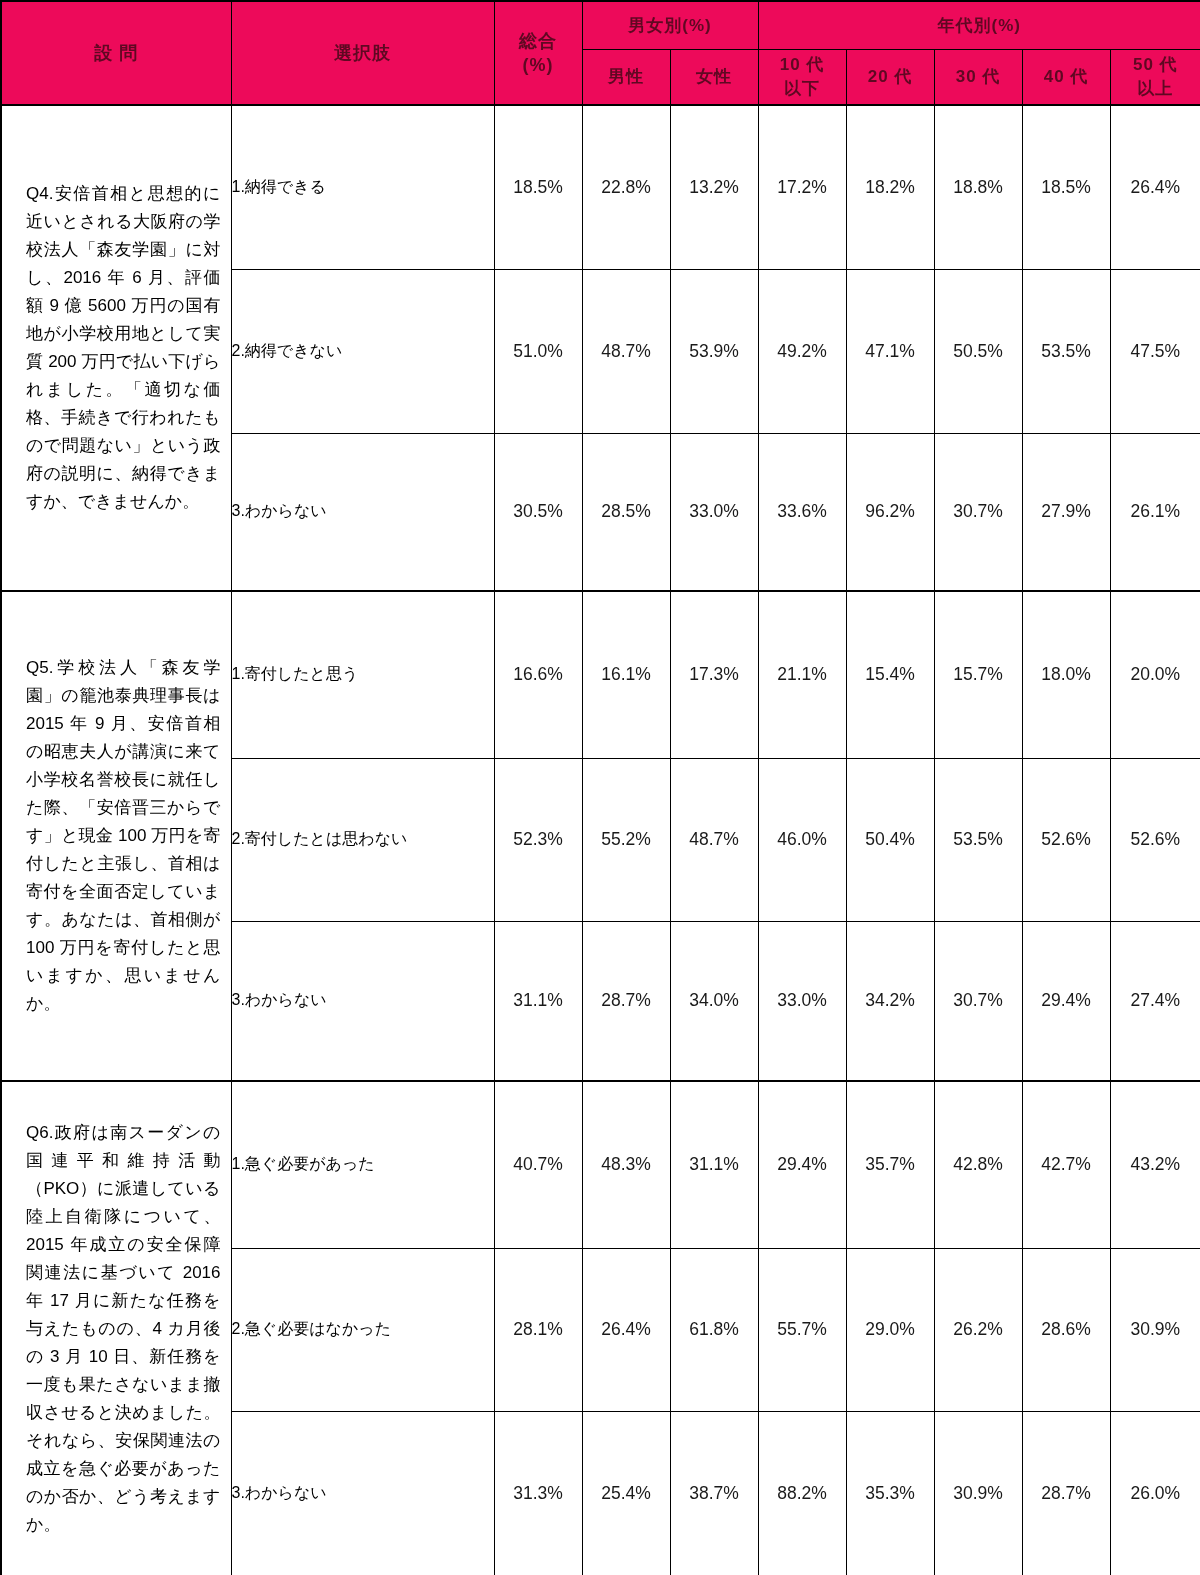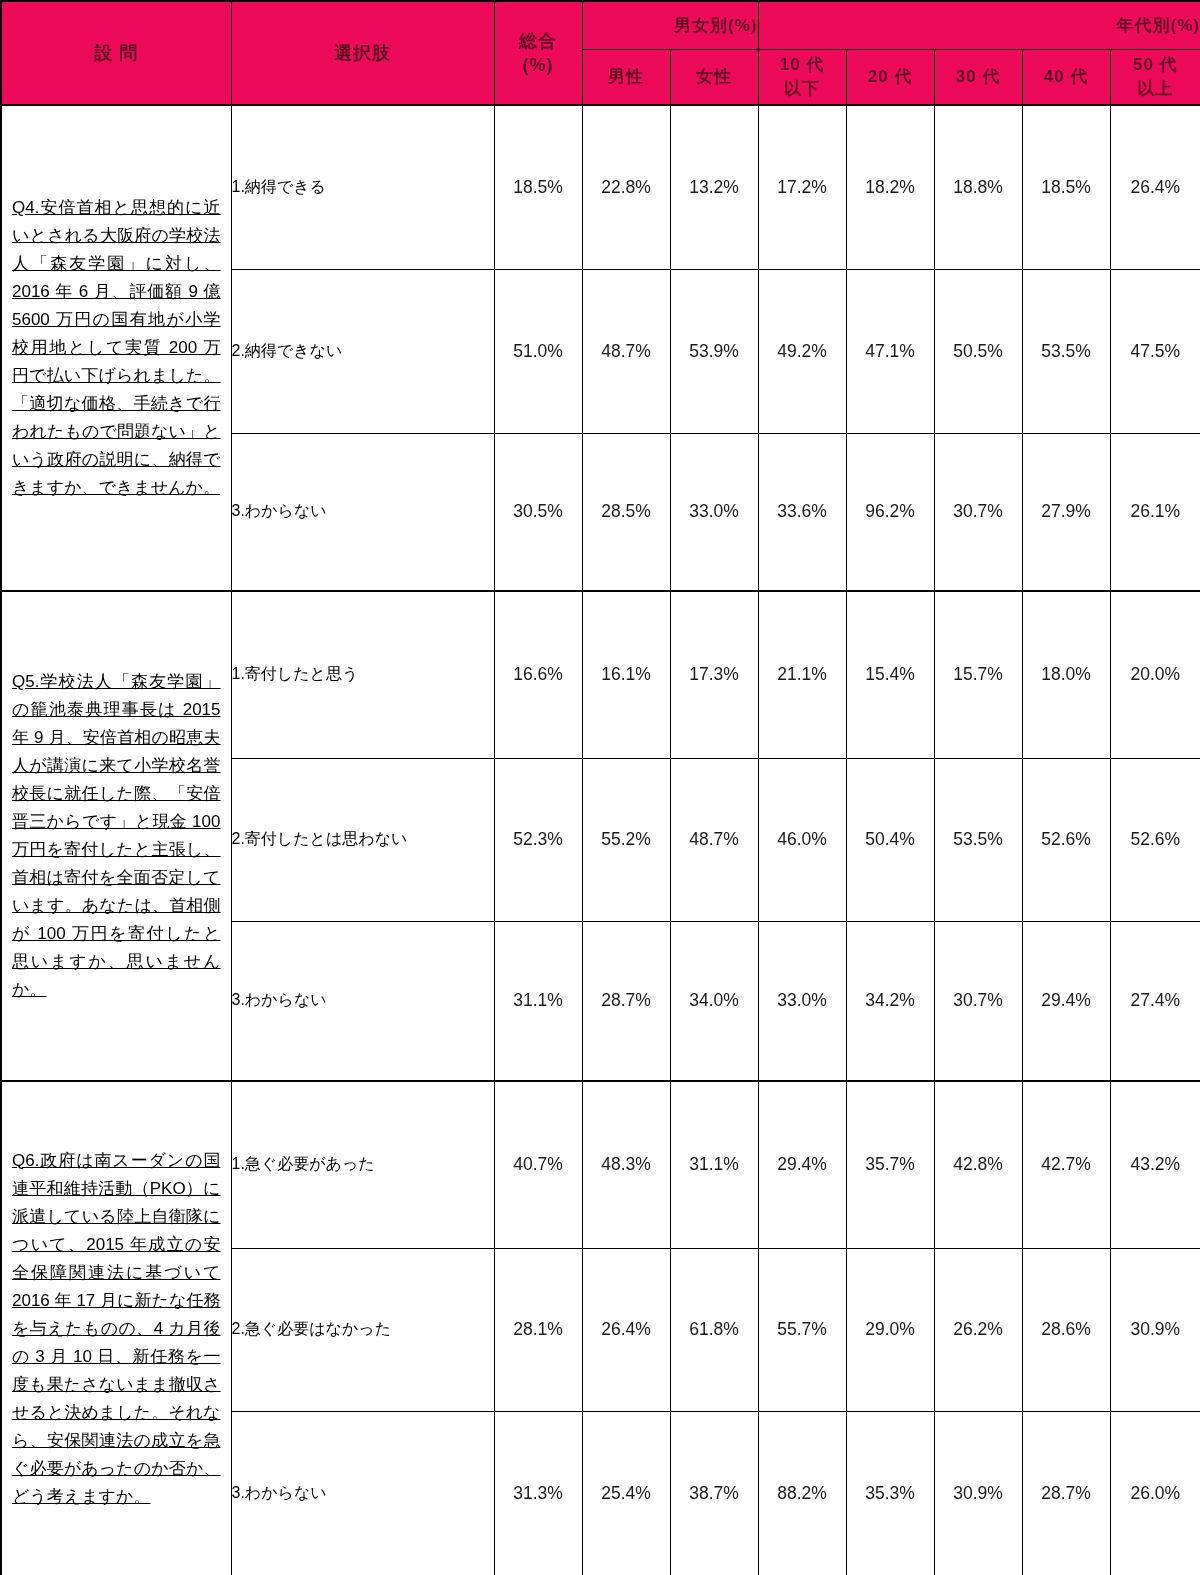--- a/index.html
+++ b/index.html
@@ -32,42 +32,40 @@
     background: #ED0A5A;
     color: #5F0822;
     font-weight: bold;
     text-align: center;
     vertical-align: middle;
     font-size: 18px;
     letter-spacing: 1px;
   }
   thead th.group {
     font-size: 17px;
-    text-align: right;
   }
   thead th.sub {
     font-size: 17px;
   }
   .prewrap {
     white-space: pre-line;
     line-height: 24px;
   }
   
   tbody tr.block-start td {
     border-top: 2px solid #000000;
   }
   td.qcell {
     vertical-align: middle;
     text-align: justify;
     text-justify: inter-ideograph;
     font-size: 17px;
     line-height: 28px;
-    padding: 6px 10px 6px 10px;
+    padding: 6px 10px 6px 24px;
     color: #000000;
-    text-decoration: underline;
   }
   td.choice {
     vertical-align: middle;
     text-align: left;
     font-size: 16px;
     padding-right: 4px;
     color: #000000;
     white-space: nowrap;
   }
   td.val {

